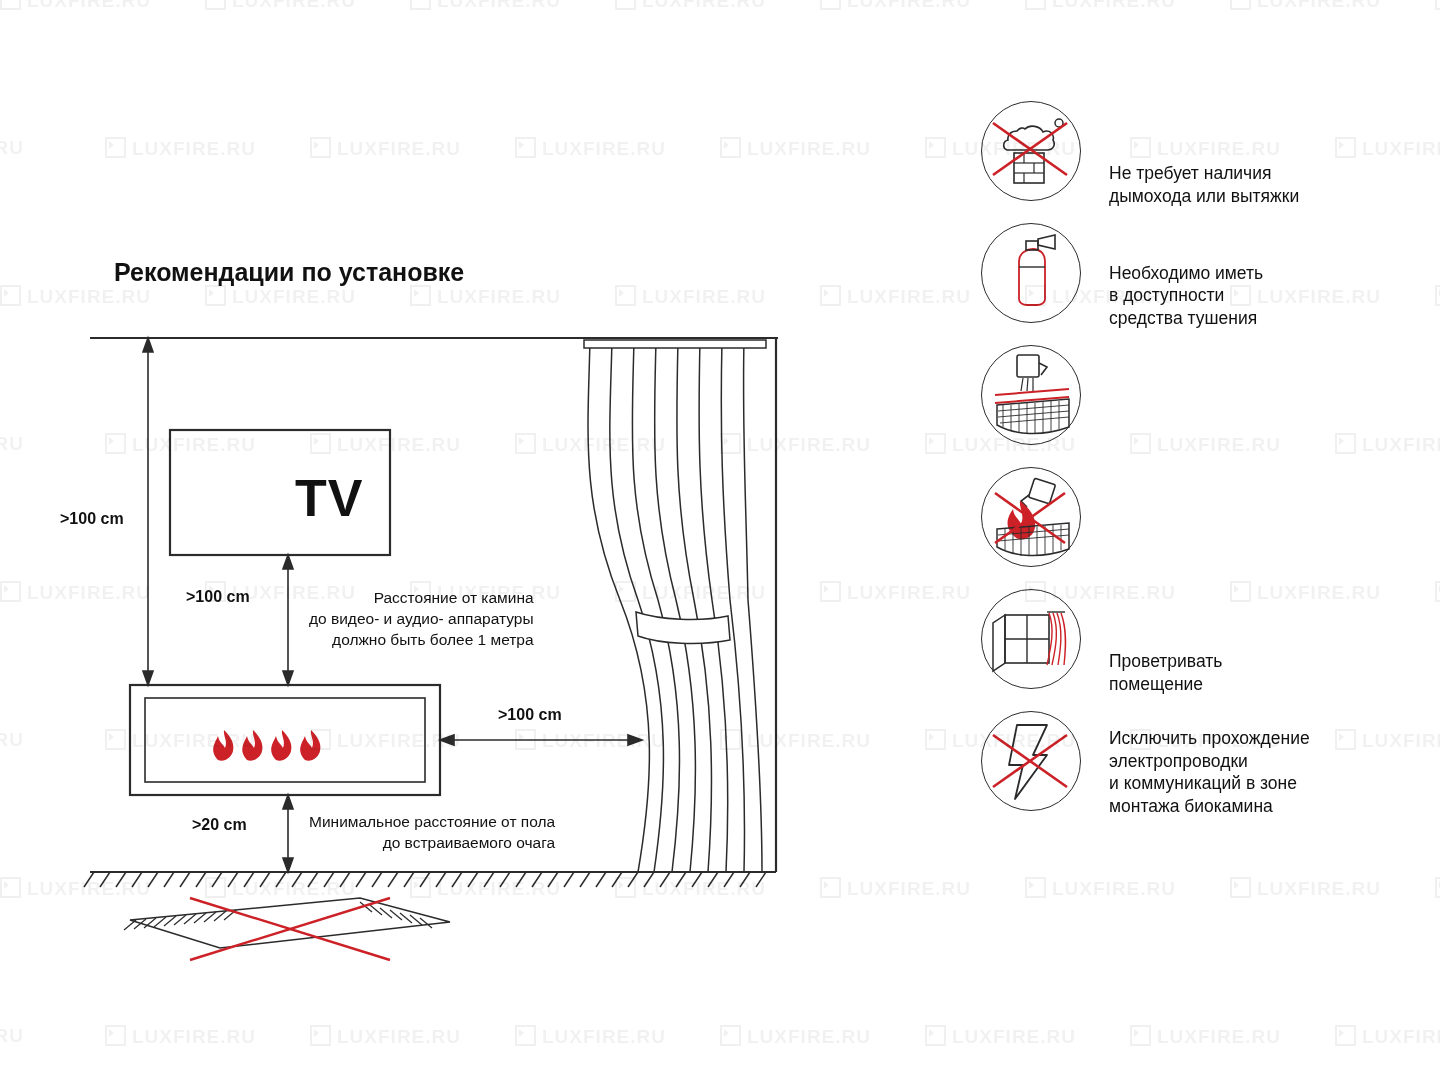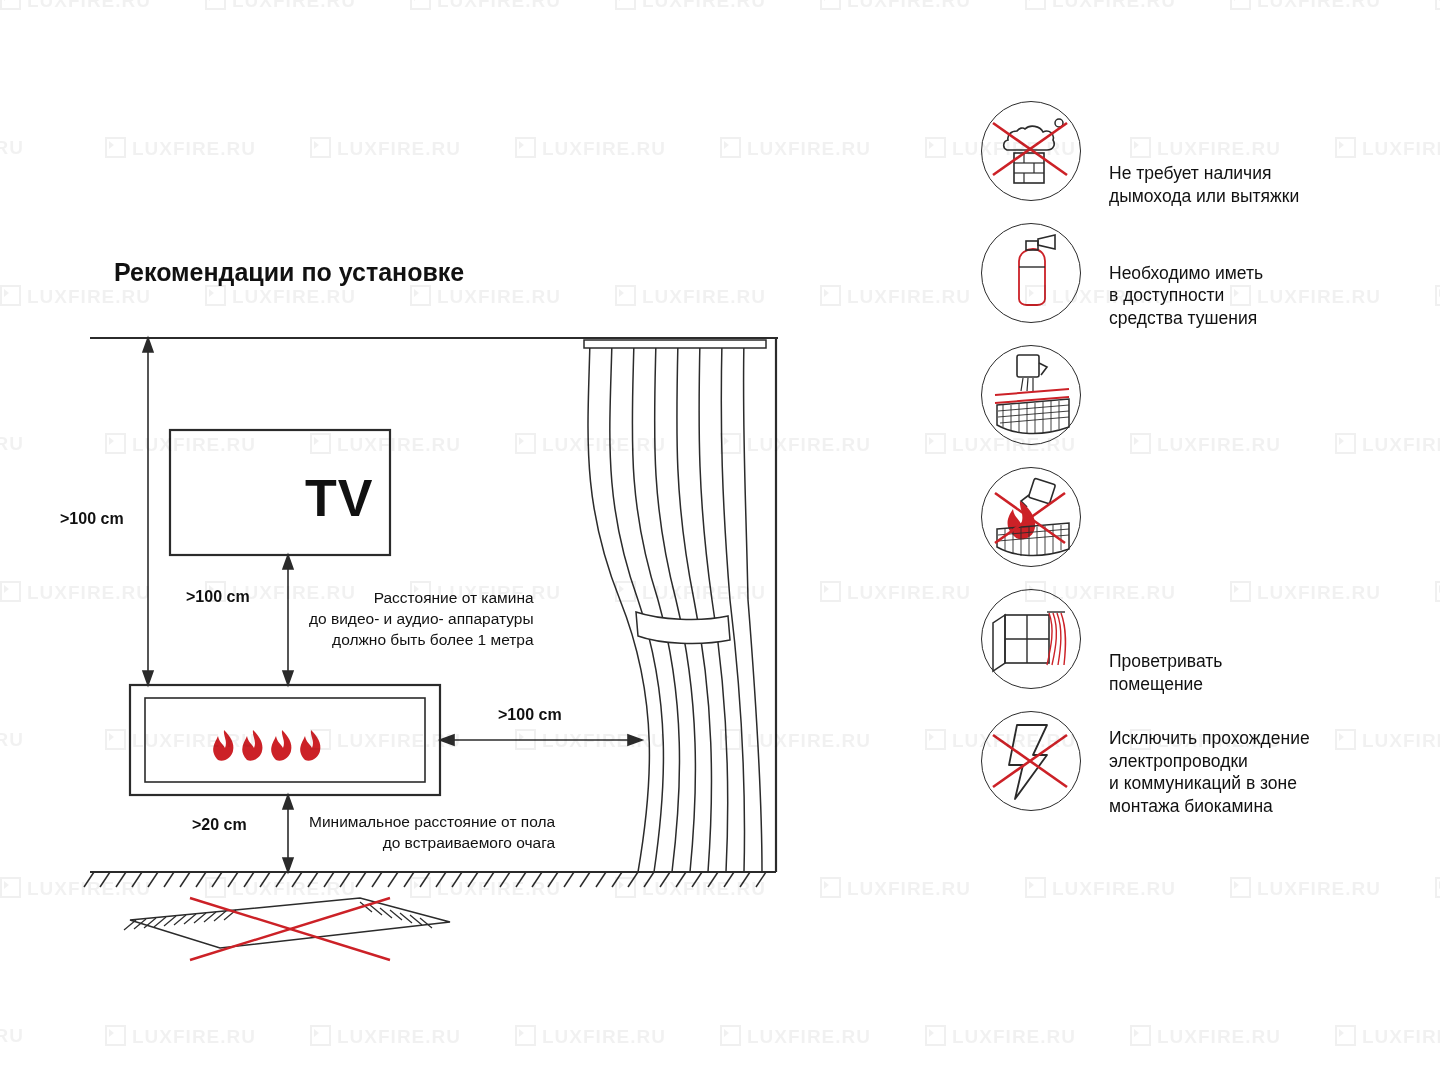--- a/index.html
+++ b/index.html
@@ -283,21 +283,21 @@
         <polygon points="582,420 568,415 568,425"></polygon>
       </g>
 
       <g stroke="#2b2b2b" stroke-width="1.6" fill="#2b2b2b">
         <line x1="228" y1="481" x2="228" y2="546"></line>
         <polygon points="228,475 223,489 233,489"></polygon>
         <polygon points="228,552 223,538 233,538"></polygon>
       </g>
     </svg>
 
-    <div id="tv-label" style="left:245px; top:148px;text-align:right;">TV</div>
+    <div id="tv-label" style="left:235px; top:148px;text-align:right;">TV</div>
 
     <div class="dim-label" style="left:0px; top:190px;">&gt;100 cm</div>
     <div class="dim-label" style="left:126px; top:268px;">&gt;100 cm</div>
     <div class="dim-label" style="left:438px; top:386px;">&gt;100 cm</div>
     <div class="dim-label" style="left:132px; top:496px;">&gt;20 cm</div>
 
     <div class="note" style="left:249px; top:268px;">Расстояние от камина
 до видео- и аудио- аппаратуры
 должно быть более 1 метра</div>
     <div class="note" style="left:249px; top:492px;">Минимальное расстояние от пола

